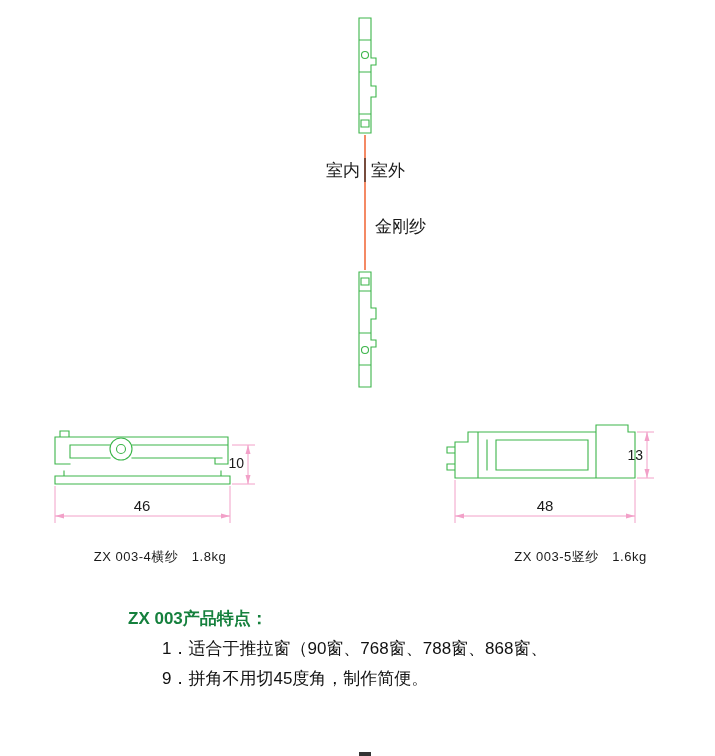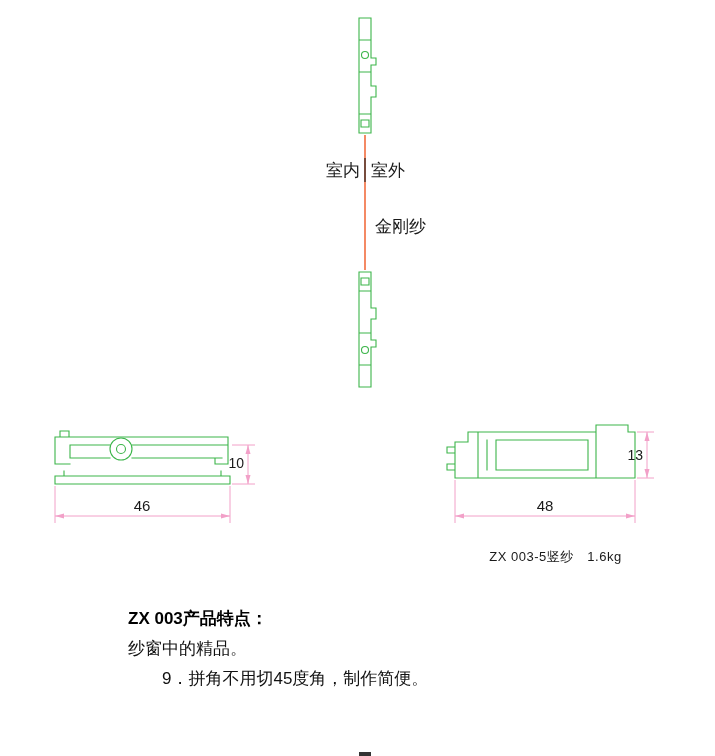--- a/index.html
+++ b/index.html
@@ -15,21 +15,21 @@
   .divider { stroke:#222222; stroke-width:1.2; }
   svg text { fill:#1a1a1a; font-family:"Liberation Sans","DejaVu Sans",sans-serif; }
   .lbl   { font-size:17px; }
   .dimtxt{ font-size:14px; }
   .dimtxt-w{ font-size:15px; }
   .caption {
     position:absolute; font-size:13px; color:#1a1a1a; text-align:center;
     letter-spacing:0.5px; white-space:nowrap;
   }
   .features { position:absolute; left:128px; top:604px; width:560px; font-size:17px; color:#111; }
-  .f-title { color:#000000; font-weight:bold; line-height:30px; }
+  .f-title { color:#15803d; font-weight:bold; line-height:30px; }
   .f-line  { line-height:30px; white-space:nowrap; }
   .indent  { text-indent:2em; }
   .crop-mark { position:absolute; background:#333; }
 </style>
 </head>
 <body>
 
 <div class="page">
 
   <svg style="left:280px; top:10px;" width="170" height="380" viewBox="0 0 170 380">
@@ -69,20 +69,21 @@
       <path class="dim-arrow" d="M208,64 l-2.5,-9 h5 Z"></path>
       <text class="dimtxt" x="204" y="48" text-anchor="end">10</text>
 
       <path class="dim" d="M15,66 V103 M190,66 V103 M15,96 H190"></path>
       <path class="dim-arrow" d="M15,96 l9,-2.5 v5 Z"></path>
       <path class="dim-arrow" d="M190,96 l-9,-2.5 v5 Z"></path>
       <text class="dimtxt-w" x="102" y="91" text-anchor="middle">46</text>
     </g>
   </svg>
 
+  <div class="caption" style="left:40px; top:548px; width:240px;">ZX 003-4横纱　1.8kg</div>
 
   <svg style="left:438px; top:420px;" width="235" height="128" viewBox="0 0 235 128">
 
     <g>
       <path class="g" d="M30,12 H158 M158,12 V5 H190 V12 M190,12 H197 M197,12 V58 M17,58 H197 M17,22 V58 M17,22 H30 V12 M17,27 h-8 v6 h8 M17,44 h-8 v6 h8 M40,12 V58 M49,20 V50 M158,12 V58"></path>
       <path class="g" d="M58,20 H150 V50 H58 Z"></path>
     </g>
 
     <g>
 
@@ -91,23 +92,23 @@
       <path class="dim-arrow" d="M209,58 l-2.5,-9 h5 Z"></path>
       <text class="dimtxt" x="205" y="40" text-anchor="end">13</text>
 
       <path class="dim" d="M17,60 V103 M197,60 V103 M17,96 H197"></path>
       <path class="dim-arrow" d="M17,96 l9,-2.5 v5 Z"></path>
       <path class="dim-arrow" d="M197,96 l-9,-2.5 v5 Z"></path>
       <text class="dimtxt-w" x="107" y="91" text-anchor="middle">48</text>
     </g>
   </svg>
 
-  <div class="caption" style="left:438px; top:548px; width:235px;">ZX 003-5竖纱　1.6kg</div>
+  <div class="caption" style="left:463px; top:548px; width:235px;">ZX 003-5竖纱　1.6kg</div>
 
   <div class="features">
     <div class="f-title">ZX 003产品特点：</div>
-    <div class="f-line">纱窗中的精品。</div>
+    <div class="f-line indent">1．适合于推拉窗（90窗、768窗、788窗、868窗、</div>
     <div class="f-line indent">9．拼角不用切45度角，制作简便。</div>
   </div>
 
   <div class="crop-mark" style="left:359px; top:752px; width:12px; height:4px;"></div>
 
 </div>
 
 </body></html>

